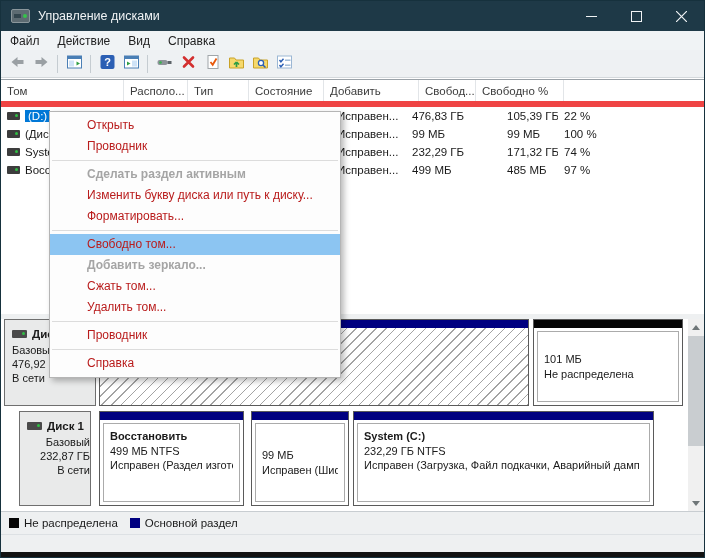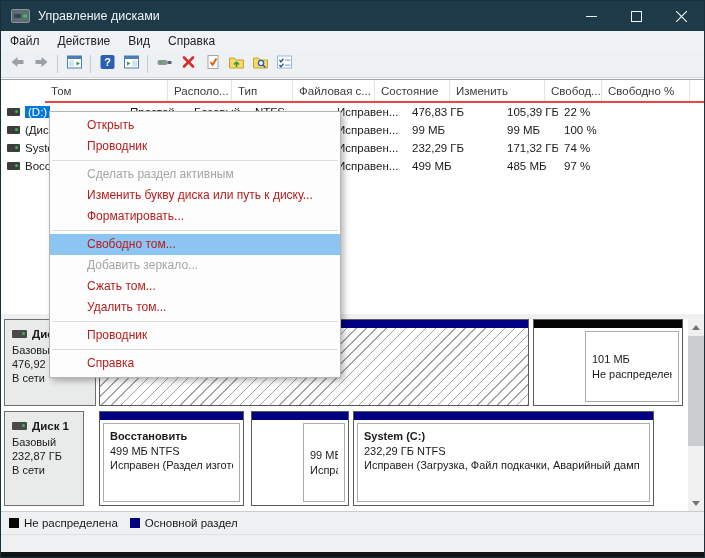--- a/index.html
+++ b/index.html
@@ -20,53 +20,53 @@
   .menubar{position:absolute;left:0;top:30px;width:100%;height:19px;background:#f0f3f5;
            display:flex;align-items:center;font-size:12px;color:#222;}
   .menu-item{padding:0 9px;height:100%;display:flex;align-items:center;}
   .toolbar{position:absolute;left:0;top:49px;width:100%;height:28px;background:#eef1f3;
            border-bottom:1px solid #d4d9dc;display:flex;align-items:center;padding-left:4px;box-sizing:border-box;}
   .tb-btn{width:24px;height:22px;display:flex;align-items:center;justify-content:center;}
   .tb-sep{width:1px;height:18px;background:#c5ccd1;margin:0 4px;}
   
   .volume-pane{position:absolute;left:0;top:78px;width:100%;height:235px;background:#fff;
                border-top:1px solid #9aa2a8;box-sizing:border-box;font-size:11.5px;}
-  .vhead{display:flex;height:21px;border-bottom:2px solid #ef4444;color:#3c3c3c;margin-left:44px;}
+  .vhead{display:flex;height:21px;border-bottom:6px solid #ef4444;color:#3c3c3c;}
   .th{display:flex;align-items:center;padding-left:6px;box-sizing:border-box;
       border-right:1px solid #e2e5e8;overflow:hidden;white-space:nowrap;}
   .vrow{display:flex;height:18px;align-items:center;}
   .td{padding-left:6px;box-sizing:border-box;overflow:hidden;white-space:nowrap;display:flex;align-items:center;}
   .drive-ico{width:13px;height:8px;background:#3d3d3d;border-radius:1px;margin-right:5px;position:relative;flex:none;}
   .drive-ico::after{content:"";position:absolute;right:2px;top:2px;width:3px;height:3px;background:#2fbf43;border-radius:50%;}
   .vol-label.sel{background:#0078d7;color:#fff;padding:0 3px;}
   
   .context-menu{position:absolute;left:48px;top:110px;width:292px;background:#fdfdfd;
                 border:1px solid #b5b5b5;box-shadow:3px 3px 6px rgba(0,0,0,.28);
                 padding:3px 0;font-size:12px;z-index:50;box-sizing:border-box;}
   .cm-item{height:21px;line-height:21px;padding-left:37px;color:#b91c1c;white-space:nowrap;overflow:hidden;}
-  .cm-item.disabled{color:#a5a5a5;}
+  .cm-item.disabled{color:#a5a5a5;font-weight:bold;}
   .cm-item.highlighted{background:#8cc5f2;}
   .cm-sep{height:1px;background:#dcdcdc;margin:3px 2px;}
   
   .splitter{position:absolute;left:0;top:313px;width:100%;height:5px;background:#eef0f1;}
   .disk-pane{position:absolute;left:0;top:318px;width:100%;height:192px;background:#fff;}
   .disk-info{position:absolute;background:#e9eaea;border:1px solid #6f6f6f;box-sizing:border-box;
              font-size:11px;padding:7px 0 0 7px;line-height:14px;}
   .disk-name{font-weight:bold;font-size:11.5px;display:flex;align-items:center;margin-bottom:2px;}
   .disk-name .drive-ico{width:15px;height:8px;background:#4a4a4a;}
   .part{position:absolute;border:1px solid #5a5a5a;box-sizing:border-box;background:#fff;display:flex;flex-direction:column;}
   .part-strip{height:8px;flex:none;}
   .strip-primary{background:#000080;}
   .strip-unallocated{background:#050505;}
   .part-body{flex:1;position:relative;overflow:hidden;}
   .part-body.hatched{background:repeating-linear-gradient(135deg,#ffffff 0px,#ffffff 6px,#a3a3a3 6px,#a3a3a3 7px);}
   .part-inner{position:absolute;left:3px;top:3px;right:3px;bottom:3px;border:1px solid #ababab;
               background:#fff;padding:5px 6px;font-size:11px;line-height:14.5px;overflow:hidden;
               display:flex;flex-direction:column;}
-  .part-inner.center{justify-content:center;margin-left:48px;}
+  .part-inner.center{justify-content:center;}
   .part-inner.no-box{border:none;background:transparent;}
   .part-line{white-space:nowrap;overflow:hidden;}
   .part-line.bold{font-weight:bold;}
   
   .sb{position:absolute;left:687px;top:0;width:16px;height:192px;background:#f0f0f0;}
   .sb-btn{position:absolute;left:0;width:16px;height:16px;display:flex;align-items:center;justify-content:center;}
   .sb-up{top:0;} .sb-down{bottom:0;}
   .tri-up{width:0;height:0;border-left:4px solid transparent;border-right:4px solid transparent;border-bottom:5px solid #6f7678;}
   .tri-down{width:0;height:0;border-left:4px solid transparent;border-right:4px solid transparent;border-top:5px solid #6f7678;}
   .sb-thumb{position:absolute;left:0;top:17px;width:16px;height:110px;background:#c9cdd0;}
@@ -193,28 +193,25 @@
     <div class="vhead">
         <div class="th" style="width: 123px; flex: 0 0 auto;">
           <span>Том</span>
         </div>
         <div class="th" style="width: 64px; flex: 0 0 auto;">
           <span>Располо...</span>
         </div>
         <div class="th" style="width: 61px; flex: 0 0 auto;">
           <span>Тип</span>
         </div>
-        <div class="th" style="width: 82px; flex: 0 0 auto;">
-          <span>Файловая с...</span>
-        </div>
         <div class="th" style="width: 75px; flex: 0 0 auto;">
           <span>Состояние</span>
         </div>
         <div class="th" style="width: 95px; flex: 0 0 auto;">
-          <span>Изменить</span>
+          <span>Добавить</span>
         </div>
         <div class="th" style="width: 57px; flex: 0 0 auto;">
           <span>Свобод...</span>
         </div>
         <div class="th" style="width: 88px; flex: 0 0 auto;">
           <span>Свободно %</span>
         </div>
         <div class="th" style="width: 60px; flex: 0 0 auto; border-right: none;"></div>
       </div>
     <div>
@@ -362,21 +359,21 @@
       </div>
       <div class="part" style="left: 532px; top: 0px; width: 150px; height: 87px;">
         <div class="part-strip strip-unallocated"></div>
         <div class="part-body">
           <div class="part-inner center">
             <div class="part-line">101 МБ</div>
             <div class="part-line">Не распределена</div>
           </div>
         </div>
       </div>
-      <div class="disk-info" style="left: 3px; top: 92px; width: 80px; height: 95px;">
+      <div class="disk-info" style="left: 18px; top: 92px; width: 72px; height: 95px; text-align: right;">
         <div class="disk-name">
           <span class="drive-ico"></span>
           <span>Диск 1</span>
         </div>
         <div>Базовый</div>
         <div>232,87 ГБ</div>
         <div>В сети</div>
       </div>
       <div class="part" style="left: 98px; top: 92px; width: 145px; height: 95px;">
         <div class="part-strip strip-primary"></div>

